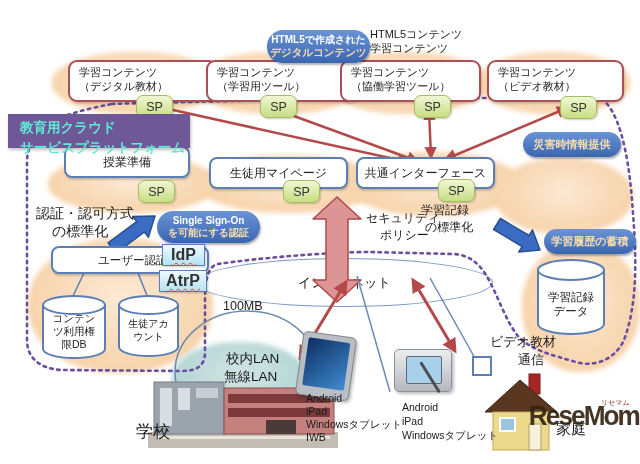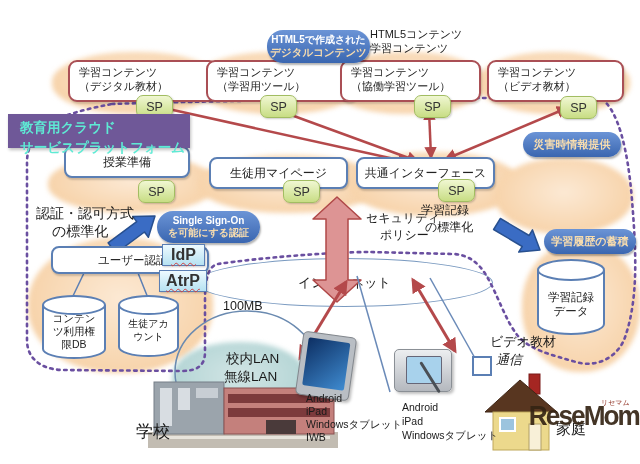--- a/index.html
+++ b/index.html
@@ -169,21 +169,21 @@
     <div>セキュリティ</div>
     <div style="margin-left:14px;font-family:Liberation Mono, monospace;">ポリシー</div>
   </div>
   <div class="lbl" style="left:421px;top:202px;font-size:12px;">
     <div>学習記録</div>
     <div style="margin-left:4px;">の標準化</div>
   </div>
   <div class="lbl" style="left:223px;top:299px;font-size:12.5px;">100MB</div>
   <div class="lbl" style="left:490px;top:333px;font-size:13px;">
     <div>ビデオ教材</div>
-    <div style="margin-left:6px;font-style:italic;">通信</div>
+    <div style="margin-left:28px;">通信</div>
   </div>
   <div class="lbl" style="left:226px;top:350px;font-size:13.5px;">
     <div>校内LAN</div>
     <div style="margin-left:-2px;">無線LAN</div>
   </div>
 
   <div class="bbox" style="left:51px;top:246px;width:114px;height:24px;font-size:11.5px;padding-left:40px;">
     <span>ユーザー認証・認可</span>
   </div>
   <div class="chipbadge" style="left:162px;top:244px;">

